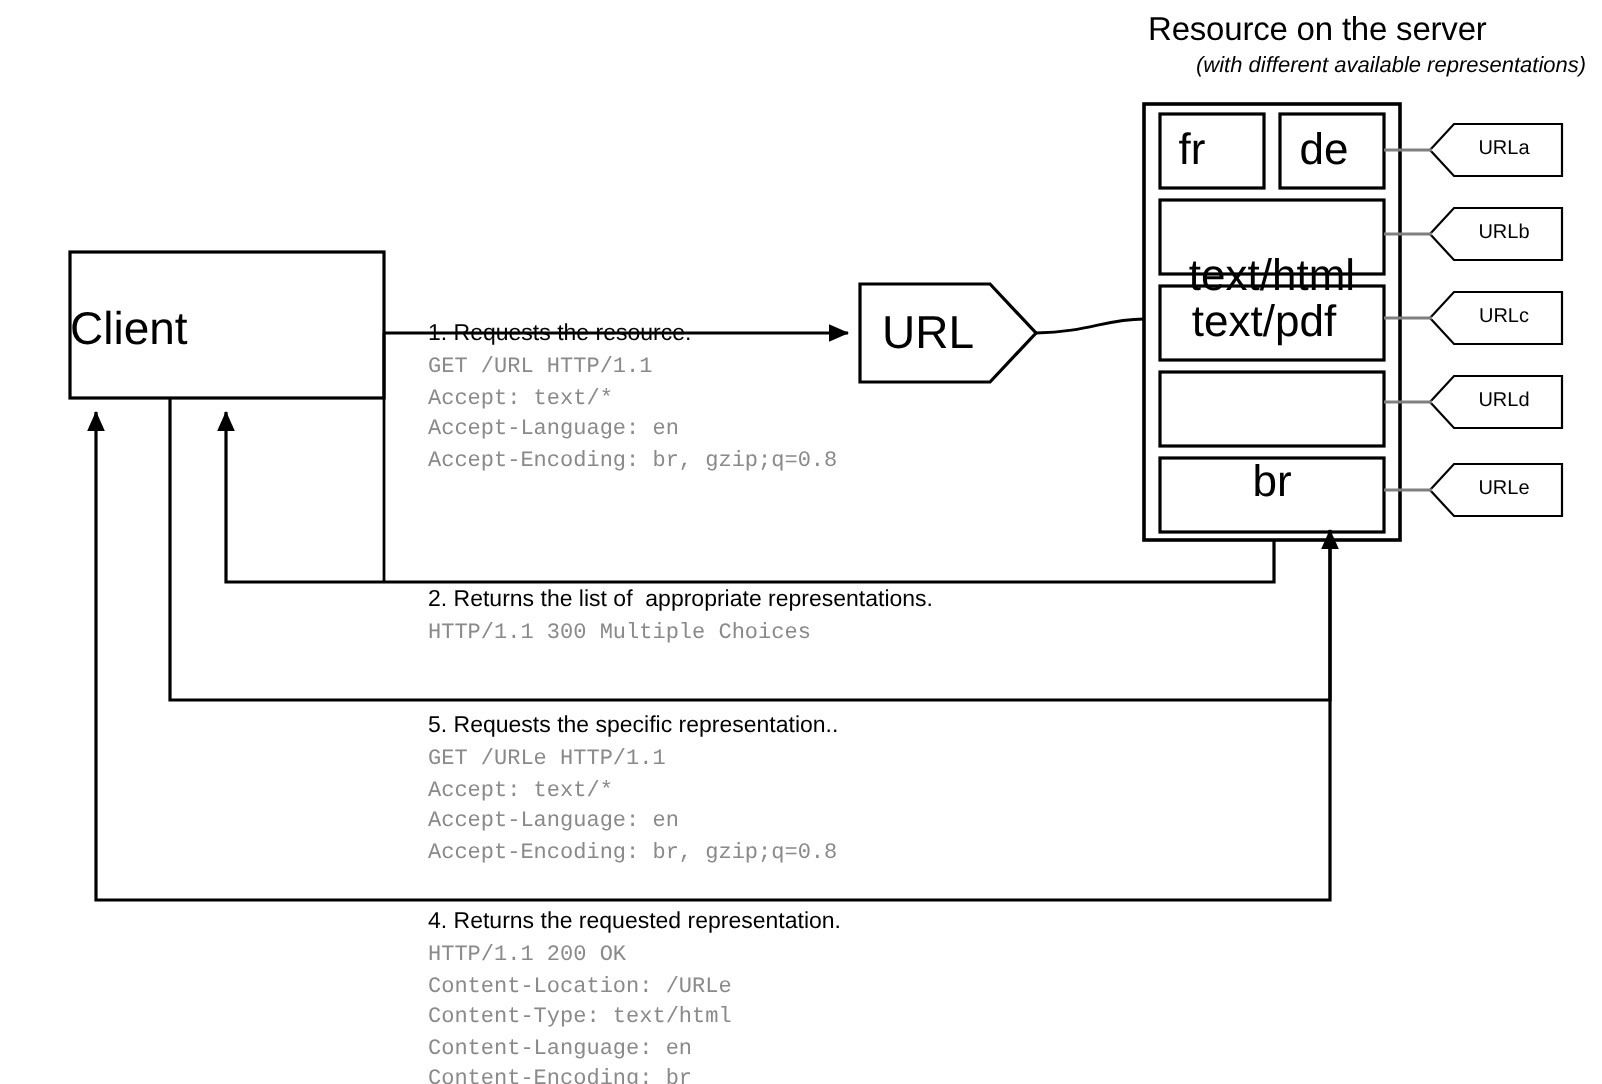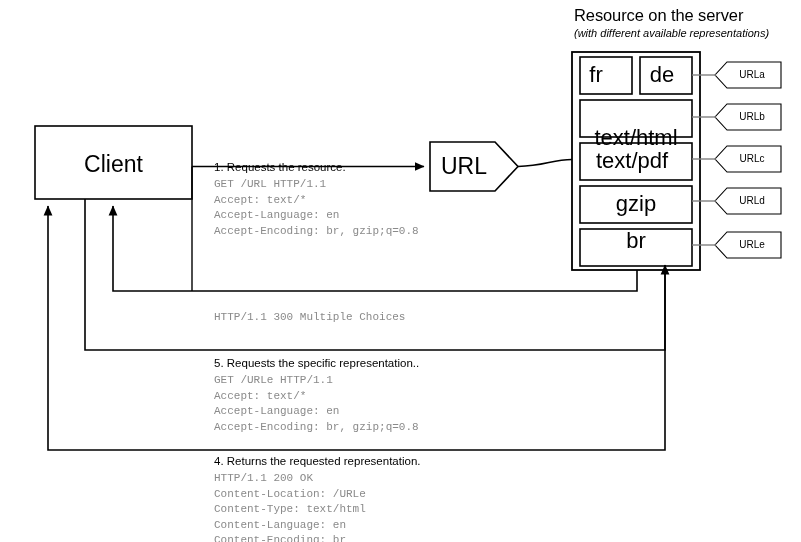--- a/index.html
+++ b/index.html
@@ -29,20 +29,21 @@
   }
   
   .hdr-title {
     font-size: 16.5px;
     font-weight: 400;
     letter-spacing: -0.1px;
   }
   .hdr-sub {
     font-size: 11px;
     font-style: italic;
+    margin-left: 24px;
   }
   
   .node-client {
     font-size: 23px;
   }
   .node-url {
     font-size: 23px;
   }
   .rep-text {
     font-size: 22px;
@@ -110,43 +111,43 @@
     <path d="M85,199 L85,350 L665,350 L665,265" fill="none" stroke="#000000" stroke-width="1.6" marker-end="url(#arrowEnd)"></path>
 
     <path d="M665,265 L665,450 L48,450 L48,206" fill="none" stroke="#000000" stroke-width="1.6" marker-end="url(#arrowEnd)"></path>
 
     <path d="M192,166.5 L192,291" fill="none" stroke="#000000" stroke-width="1.4"></path>
   </svg>
 
   <div class="lbl hdr-title" style="left:574px; top:6px;text-align:right;">Resource on the server</div>
   <div class="lbl hdr-sub" style="left:574px; top:27px;">(with different available representations)</div>
 
-  <div class="lbl node-client" style="left:35px; top:151px; width:157px; text-align:center;">Client</div>
+  <div class="lbl node-client" style="left:35px; top:151px; width:157px; ">Client</div>
 
   <div class="lbl node-url" style="left:430px; top:153px; width:68px; text-align:center;">URL</div>
 
   <div class="lbl rep-text" style="left:580px; top:62px; width:32px; text-align:center;">fr</div>
   <div class="lbl rep-text" style="left:640px; top:62px; width:44px; text-align:center;">de</div>
   <div class="lbl rep-text" style="left:580px; top:105px; width:112px; text-align:center;margin-top:20px;">text/html</div>
   <div class="lbl rep-text" style="left:580px; top:148px; width:104px; text-align:center;">text/pdf</div>
-  <div class="lbl rep-text" style="left:580px; top:191px; width:112px; text-align:center;">gzip</div>
   <div class="lbl rep-text" style="left:580px; top:228px; width:112px; text-align:center;">br</div>
 
   <div class="lbl urltag-text" style="left:727px; top:69px; width:50px; text-align:center;">URLa</div>
   <div class="lbl urltag-text" style="left:727px; top:111px; width:50px; text-align:center;">URLb</div>
   <div class="lbl urltag-text" style="left:727px; top:153px; width:50px; text-align:center;">URLc</div>
   <div class="lbl urltag-text" style="left:727px; top:195px; width:50px; text-align:center;">URLd</div>
   <div class="lbl urltag-text" style="left:727px; top:239px; width:50px; text-align:center;">URLe</div>
 
   <div class="lbl step-title" style="left:214px; top:161px;">1. Requests the resource.</div>
   <div class="lbl step-mono" style="left:214px; top:177px;">GET /URL HTTP/1.1
 Accept: text/*
 Accept-Language: en
 Accept-Encoding: br, gzip;q=0.8</div>
 
+  <div class="lbl step-title" style="left:214px; top:294px;">2. Returns the list of  appropriate representations.</div>
   <div class="lbl step-mono" style="left:214px; top:310px;">HTTP/1.1 300 Multiple Choices</div>
 
   <div class="lbl step-title" style="left:214px; top:357px;">5. Requests the specific representation..</div>
   <div class="lbl step-mono" style="left:214px; top:373px;">GET /URLe HTTP/1.1
 Accept: text/*
 Accept-Language: en
 Accept-Encoding: br, gzip;q=0.8</div>
 
   <div class="lbl step-title" style="left:214px; top:455px;text-align:right;">4. Returns the requested representation.</div>
   <div class="lbl step-mono" style="left:214px; top:471px;">HTTP/1.1 200 OK

